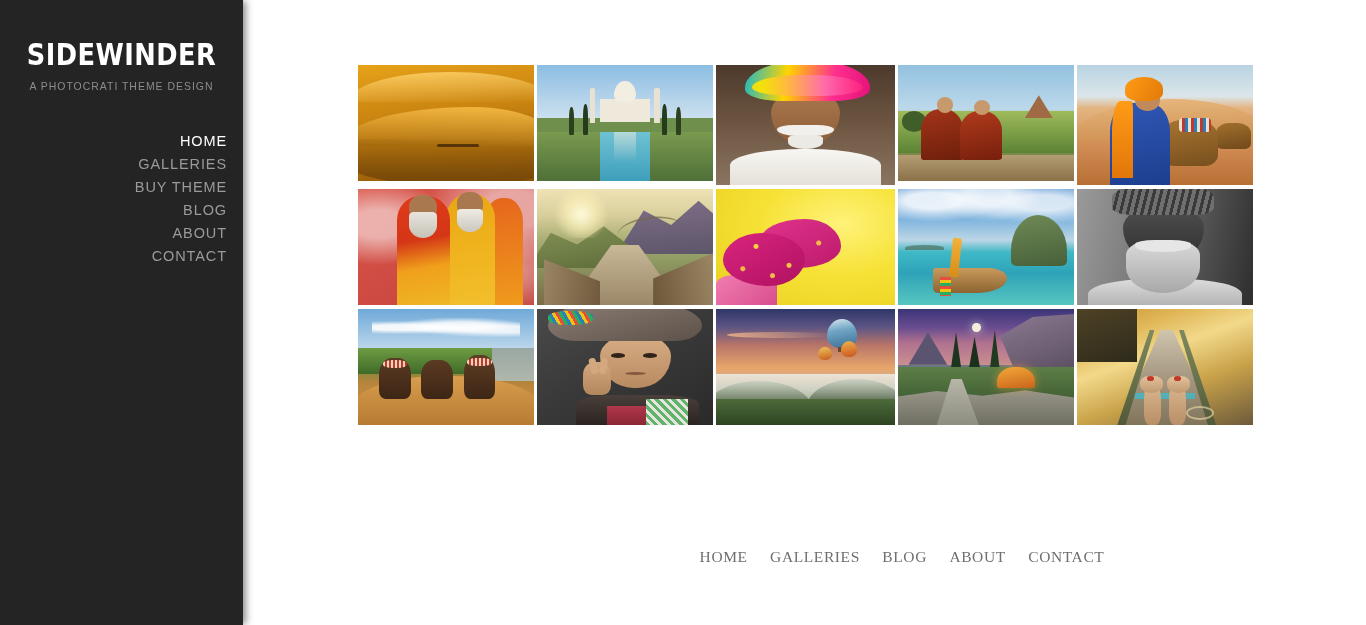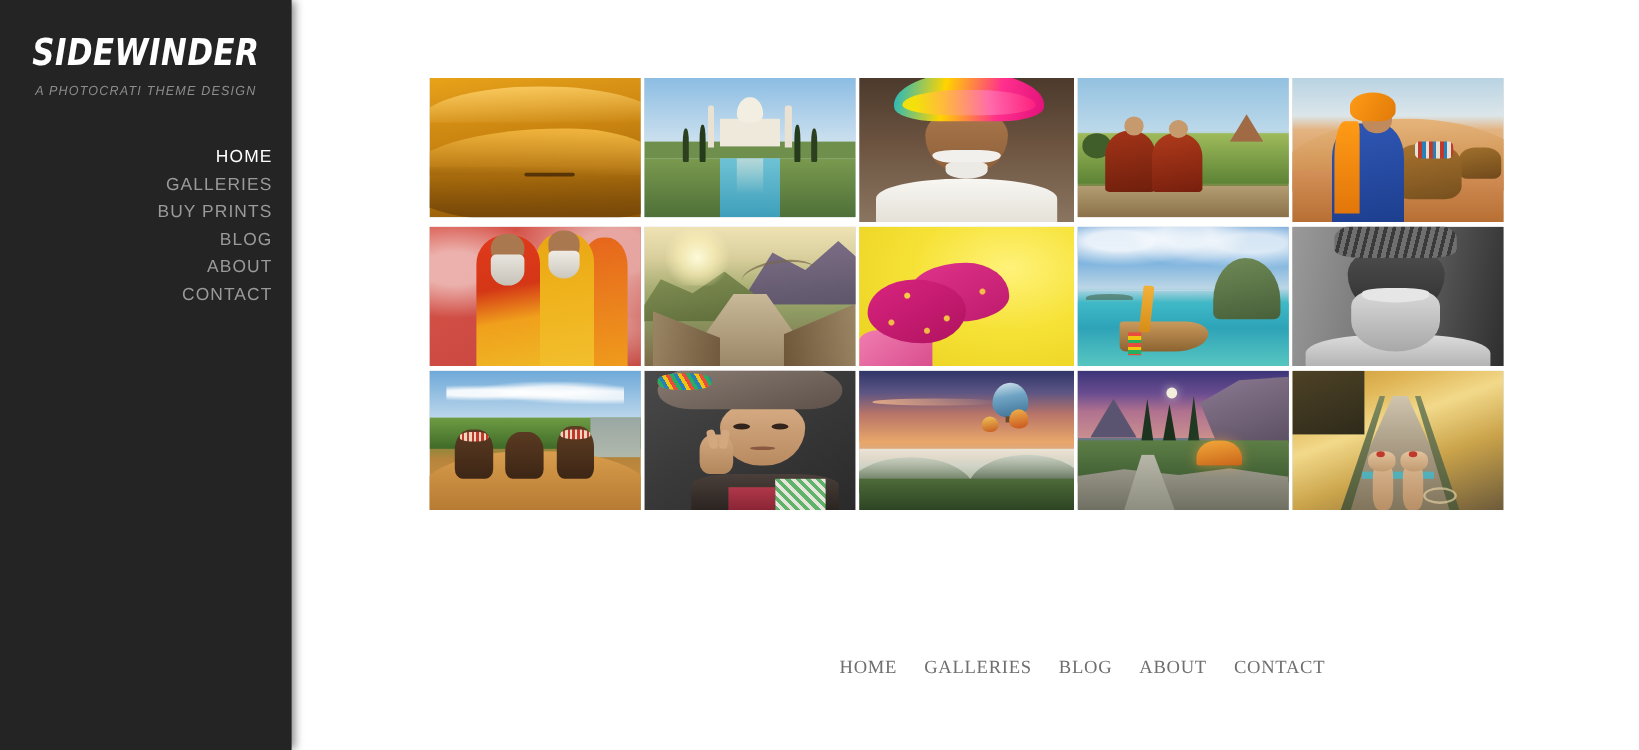--- a/index.html
+++ b/index.html
@@ -12,21 +12,21 @@
   .page { position: relative; width: 1366px; height: 625px; background:#fff; }
 
   
   .sidebar {
     position: absolute; left: 0; top: 0;
     width: 243px; height: 625px;
     background: #242424;
     box-shadow: 4px 0 7px -1px rgba(0,0,0,0.45);
     z-index: 5;
   }
-  .brand { padding-top: 28px; text-align: center; font-style: italic; }
+  .brand { padding-top: 38px; text-align: center; }
   .brand-title {
     color: #ffffff;
     font-size: 31px;
     font-weight: 700;
     letter-spacing: 0.5px;
     line-height: 1.05;
     font-family: "Liberation Sans Narrow", "DejaVu Sans Condensed", "Liberation Sans", sans-serif;
     transform: scaleX(0.92);
   }
   .brand-tagline {
@@ -436,21 +436,21 @@
 
   <aside class="sidebar">
     <div class="brand">
       <div class="brand-title">SIDEWINDER</div>
       <div class="brand-tagline">A PHOTOCRATI THEME DESIGN</div>
     </div>
 
     <nav class="nav">
       <a class="nav-item active">HOME</a>
       <a class="nav-item">GALLERIES</a>
-      <a class="nav-item">BUY PRINTS</a>
+      <a class="nav-item">BUY THEME</a>
       <a class="nav-item">BLOG</a>
       <a class="nav-item">ABOUT</a>
       <a class="nav-item">CONTACT</a>
     </nav>
   </aside>
 
   <main class="main">
 
     <section class="gallery">
 

